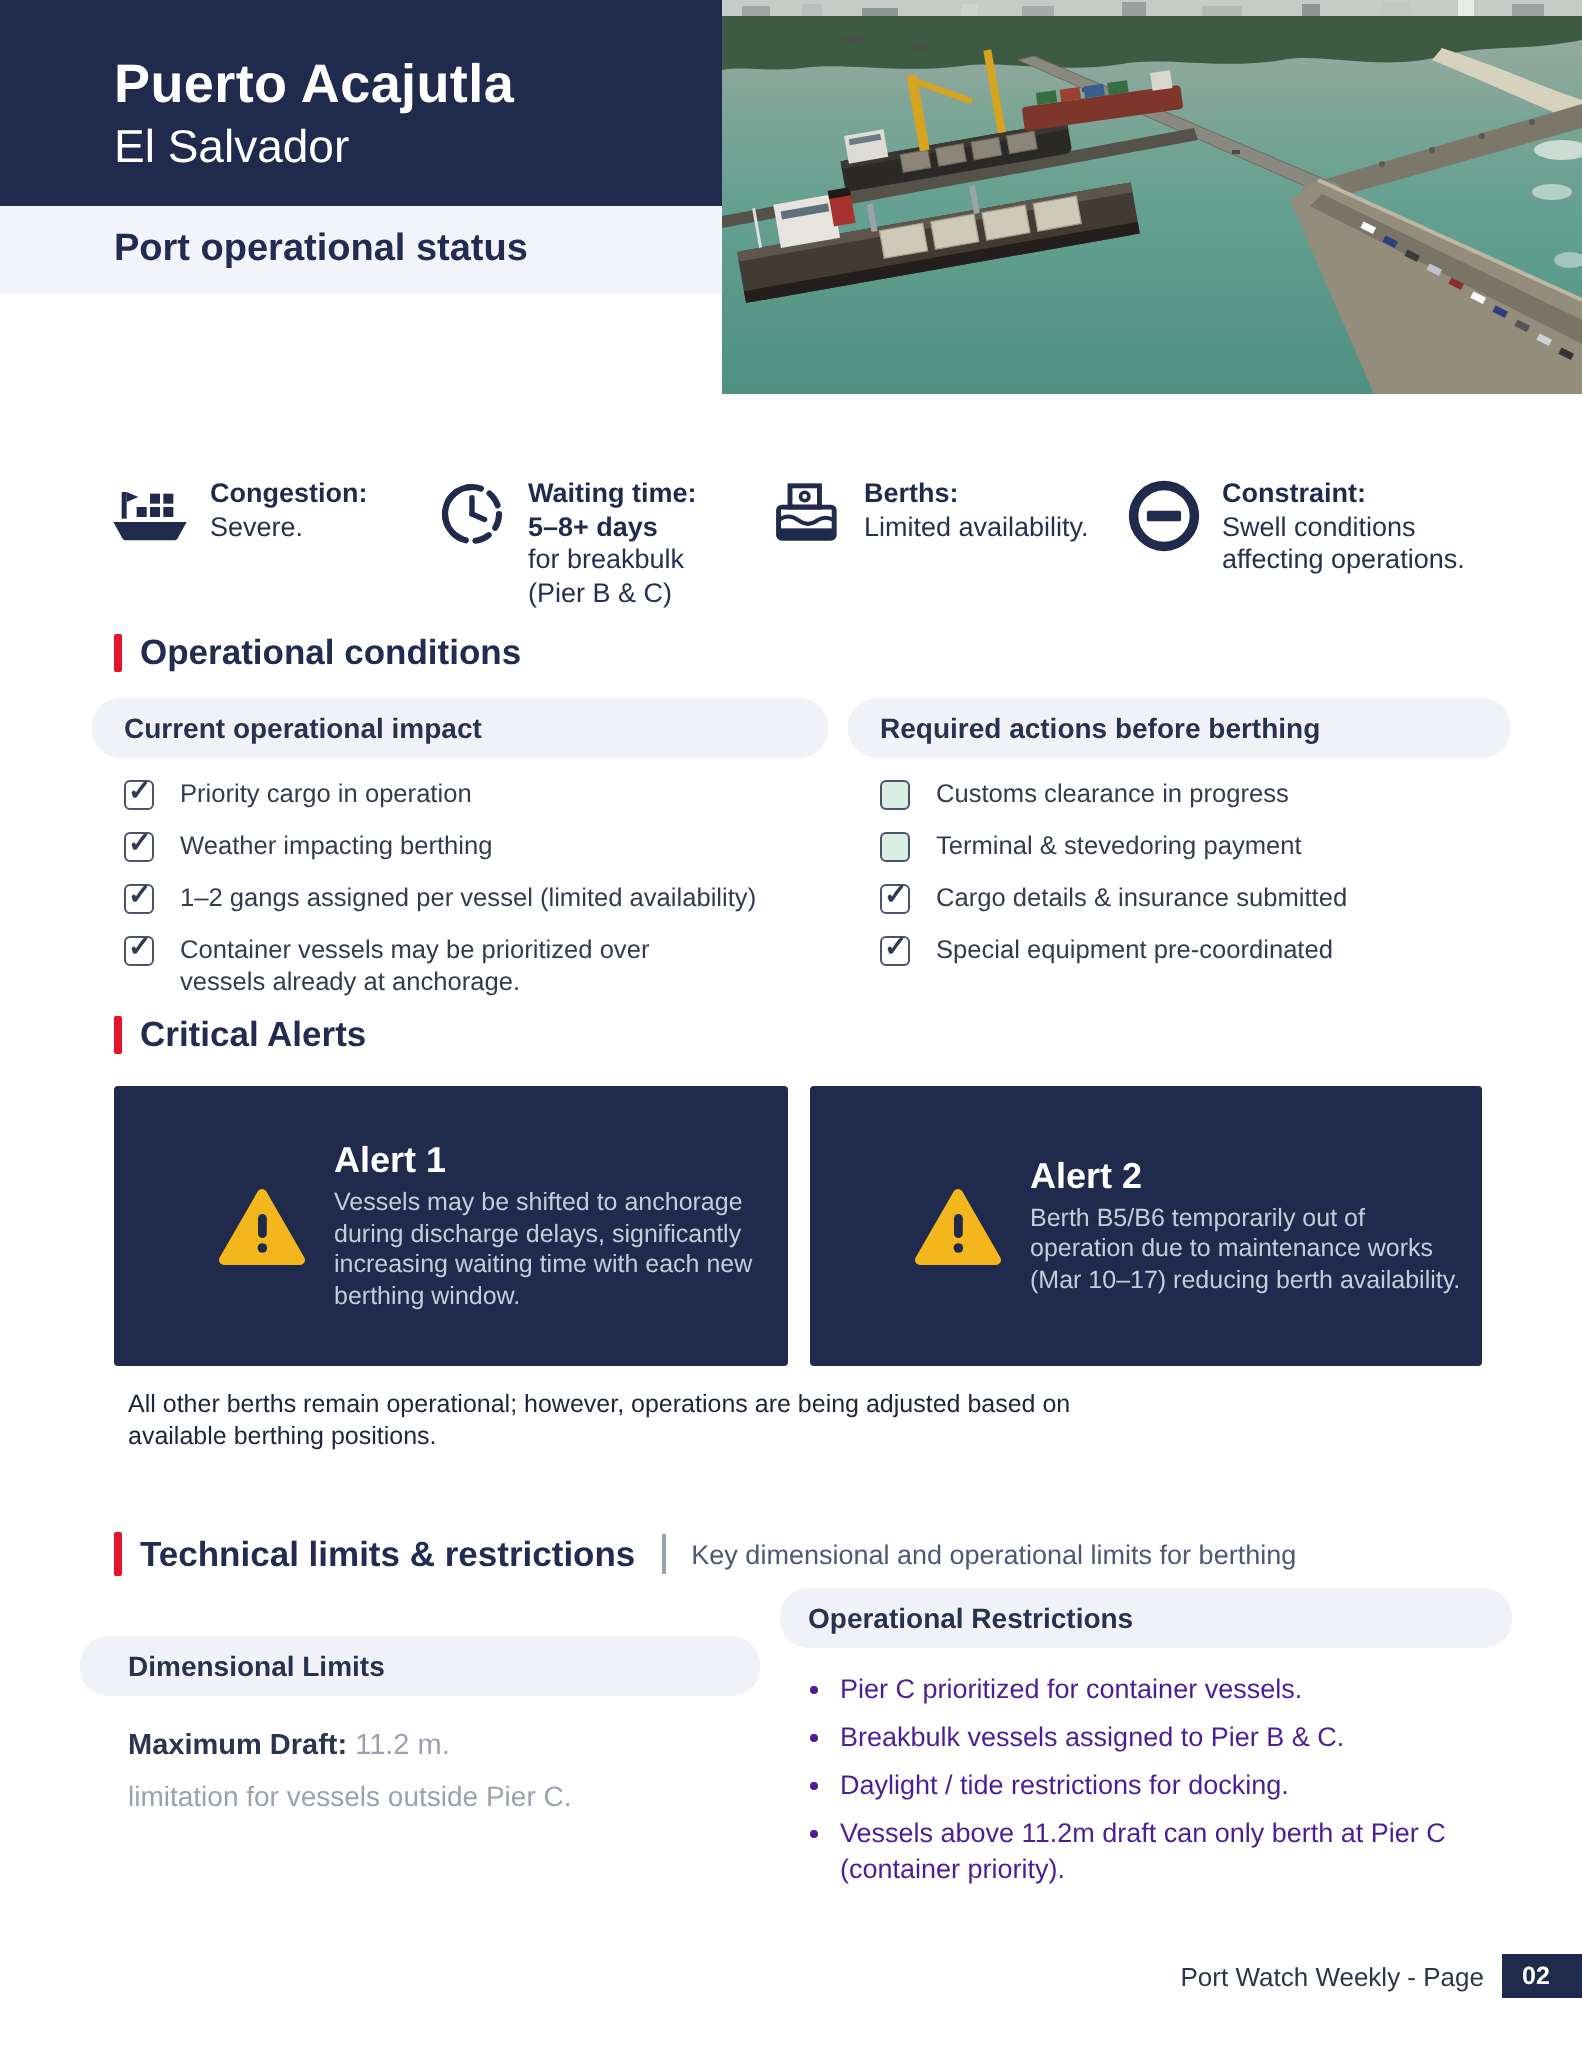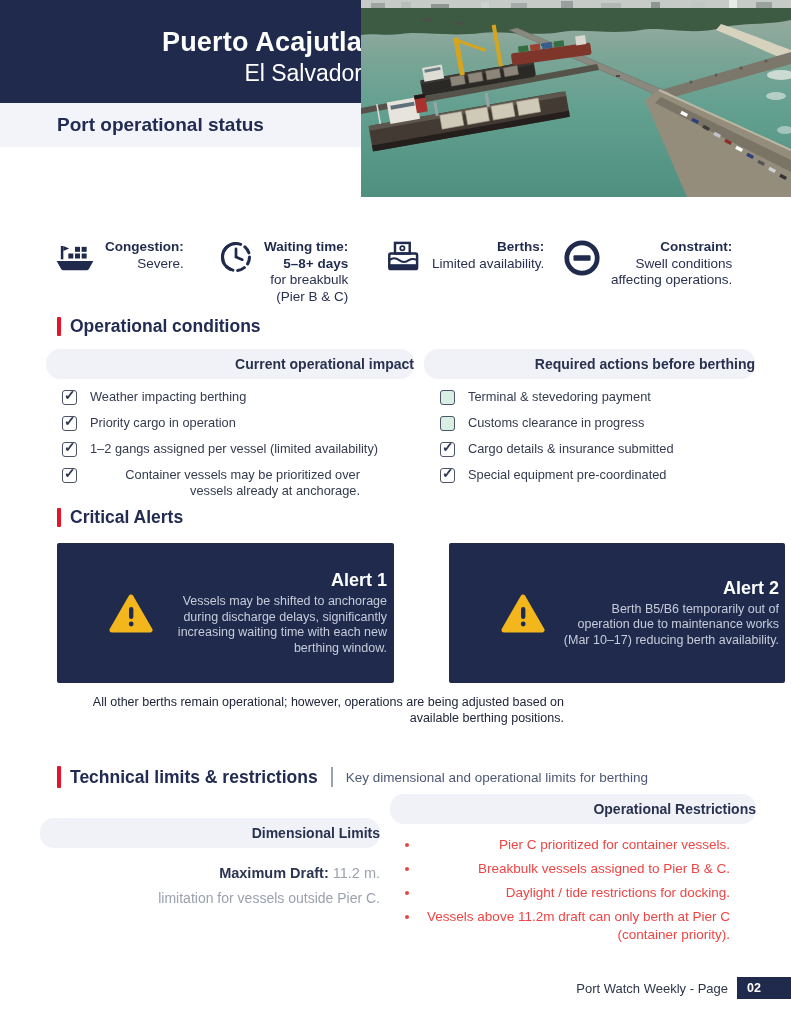--- a/index.html
+++ b/index.html
@@ -1,17 +1,17 @@
 <!DOCTYPE html>
 <html><head>
 <meta charset="utf-8">
 <style>
   html,body{margin:0;padding:0;background:#fff;}
   .page{position:relative;width:791px;height:1024px;background:#ffffff;overflow:hidden;
-        font-family:"Liberation Sans",sans-serif;color:#222c52;text-align:right;}
+        font-family:"Liberation Sans",sans-serif;color:#222c52;}
 
   
   .navy-header{position:absolute;left:0;top:0;width:362px;height:103px;background:#1f2a4d;
                color:#fff;box-sizing:border-box;padding:26px 0 0 57px;}
   .port-name{margin:0;font-size:27px;font-weight:800;letter-spacing:.2px;line-height:32px;}
   .country{font-size:23px;font-weight:400;margin-top:2px;}
   .sub-banner{position:absolute;left:0;top:103px;width:362px;height:44px;background:#f3f4fa;
               display:flex;align-items:center;box-sizing:border-box;padding-left:57px;
               font-size:19px;font-weight:800;color:#222c52;}
   .photo{position:absolute;left:361px;top:0;width:430px;height:197px;}
@@ -43,44 +43,44 @@
   .checkbox.checked{background:#fff;}
   .checkbox.checked::after{content:"\2713";position:absolute;left:1px;top:-4px;font-size:14px;
             font-weight:700;color:#323b55;}
   .check-label{font-size:12.8px;color:#343b4e;line-height:16px;}
   .w270{max-width:270px;}
 
   
   .alert-box{position:absolute;top:543px;height:140px;background:#1f2a4d;border-radius:2px;
              display:flex;align-items:center;box-sizing:border-box;}
   #alert1{left:57px;width:337px;padding-left:52px;}
-  #alert2{left:405px;width:336px;padding-left:52px;margin-left:44px;}
+  #alert2{left:405px;width:336px;padding-left:52px;}
   .warn-icon{flex:none;margin-right:14px;}
   .alert-text{width:220px;}
   .alert-title{color:#fff;font-size:18px;font-weight:800;margin-bottom:3px;}
   .alert-body{color:#c6ccda;font-size:12.5px;line-height:15.5px;}
   .alerts-note{position:absolute;left:64px;top:694px;width:500px;font-size:12.5px;
                line-height:16px;color:#20263a;}
 
   
   .bottom-col{position:absolute;}
   #dim-col{left:40px;top:818px;width:340px;}
   #ops-col{left:390px;top:794px;width:366px;}
   .dim-content{margin:17px 0 0 24px;}
   .dim-line1{font-size:14.5px;}
   .dim-label{font-weight:700;color:#2c3550;}
   .dim-value{color:#9ba1ad;margin-left:4px;}
   .dim-note{margin-top:9px;font-size:14px;color:#9ba1ad;}
   .ops-list{margin:12px 0 0 0;padding-left:30px;}
-  .ops-list li{font-size:13.5px;color:#ef4444;margin:6px 0;line-height:18px;max-width:310px;}
+  .ops-list li{font-size:13.5px;color:#4c1d95;margin:6px 0;line-height:18px;max-width:310px;}
 
   
   .footer{position:absolute;right:0;top:977px;display:flex;align-items:center;}
   .footer-text{font-size:13px;color:#2e3548;margin-right:9px;}
-  .page-box{width:54px;height:22px;background:#1f2a4d;color:#fff;font-size:12.5px;
+  .page-box{width:40px;height:22px;background:#1f2a4d;color:#fff;font-size:12.5px;
             font-weight:700;display:flex;align-items:center;box-sizing:border-box;padding-left:10px;}
 </style>
 </head>
 <body>
 
 <div class="page">
 
   <div class="navy-header">
     <h1 class="port-name">Puerto Acajutla</h1>
     <div class="country">El Salvador</div>
@@ -248,45 +248,45 @@
 
   <div class="section-title-row" style="left:57px;top:316px;">
     <span class="red-bar"></span>
     <span class="section-title">Operational conditions</span>
   </div>
 
   <div class="cond-col" id="cond-left">
     <div class="col-header">Current operational impact</div>
     <div class="check-row">
       <span class="checkbox checked"></span>
+      <span class="check-label">Priority cargo in operation</span>
+    </div>
+    <div class="check-row">
+      <span class="checkbox checked"></span>
       <span class="check-label">Weather impacting berthing</span>
-    </div>
-    <div class="check-row">
-      <span class="checkbox checked"></span>
-      <span class="check-label">Priority cargo in operation</span>
     </div>
     <div class="check-row">
       <span class="checkbox checked"></span>
       <span class="check-label">1–2 gangs assigned per vessel (limited availability)</span>
     </div>
     <div class="check-row">
       <span class="checkbox checked"></span>
       <span class="check-label w270">Container vessels may be prioritized over vessels already at anchorage.</span>
     </div>
   </div>
 
   <div class="cond-col" id="cond-right">
     <div class="col-header">Required actions before berthing</div>
     <div class="check-row">
       <span class="checkbox"></span>
+      <span class="check-label">Customs clearance in progress</span>
+    </div>
+    <div class="check-row">
+      <span class="checkbox"></span>
       <span class="check-label">Terminal &amp; stevedoring payment</span>
-    </div>
-    <div class="check-row">
-      <span class="checkbox"></span>
-      <span class="check-label">Customs clearance in progress</span>
     </div>
     <div class="check-row">
       <span class="checkbox checked"></span>
       <span class="check-label">Cargo details &amp; insurance submitted</span>
     </div>
     <div class="check-row">
       <span class="checkbox checked"></span>
       <span class="check-label">Special equipment pre-coordinated</span>
     </div>
   </div>

